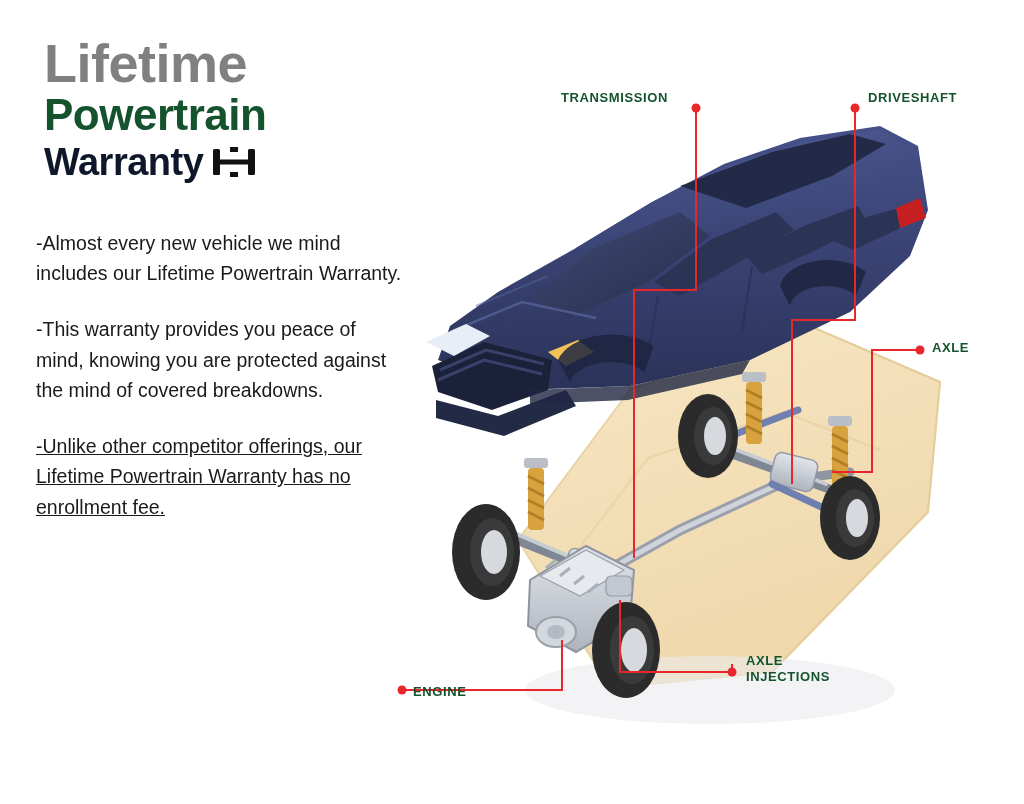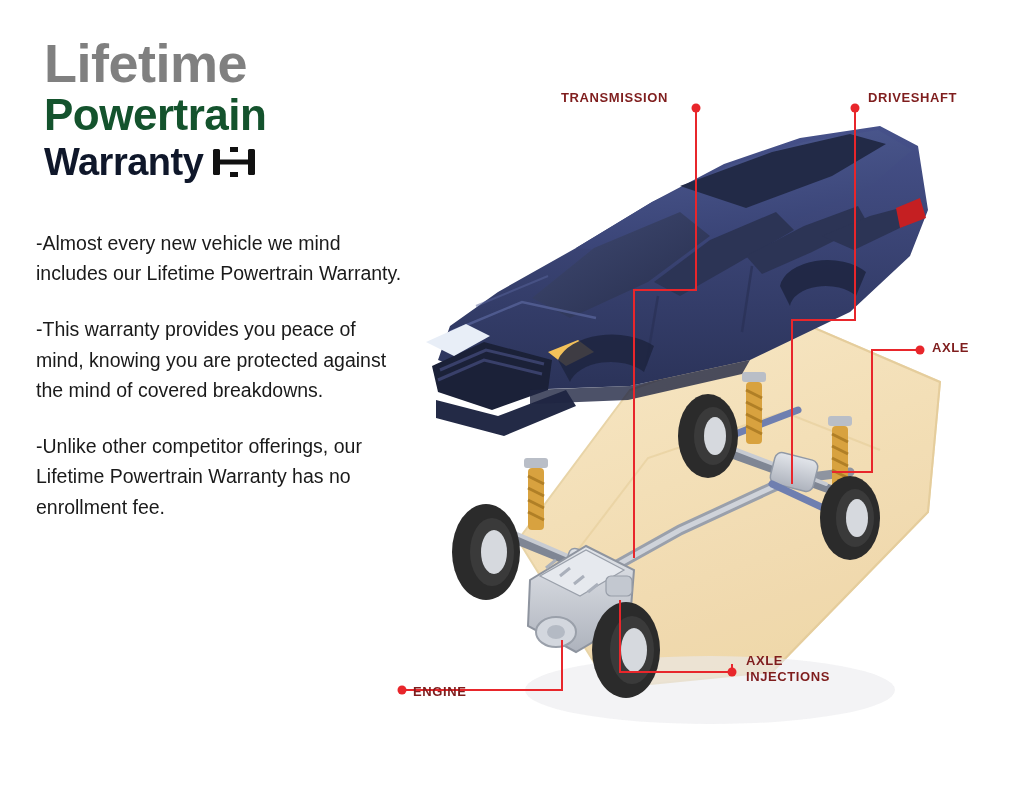--- a/index.html
+++ b/index.html
@@ -62,40 +62,40 @@
     left: 36px;
     top: 228px;
     width: 368px;
     font-size: 19.5px;
     color: #1a1a1a;
     line-height: 1.55;
   }
   #body-copy p {
     margin: 0 0 26px 0;
   }
-  #body-copy p:last-child { margin-bottom: 16px; }
+  #body-copy p:last-child { margin-bottom: 16px; text-decoration: underline; }
 
   
   #illustration {
     position: absolute;
     left: 380px;
     top: 60px;
     width: 644px;
     height: 700px;
   }
   #illustration svg {
     display: block;
   }
 
   
   .callout {
     position: absolute;
     font-size: 13px;
     font-weight: bold;
-    color: #7f1d1d;
+    color: #14532d;
     letter-spacing: 0.6px;
     line-height: 1.25;
     white-space: pre-line;
   }
   #callout-transmission { left: 561px; top: 90px; }
   #callout-driveshaft   { left: 868px; top: 90px; }
   #callout-axle         { left: 932px; top: 340px; }
   #callout-fuel         { left: 746px; top: 653px; }
   #callout-engine       { left: 394px; top: 684px; margin-left: 19px; }
 </style>

